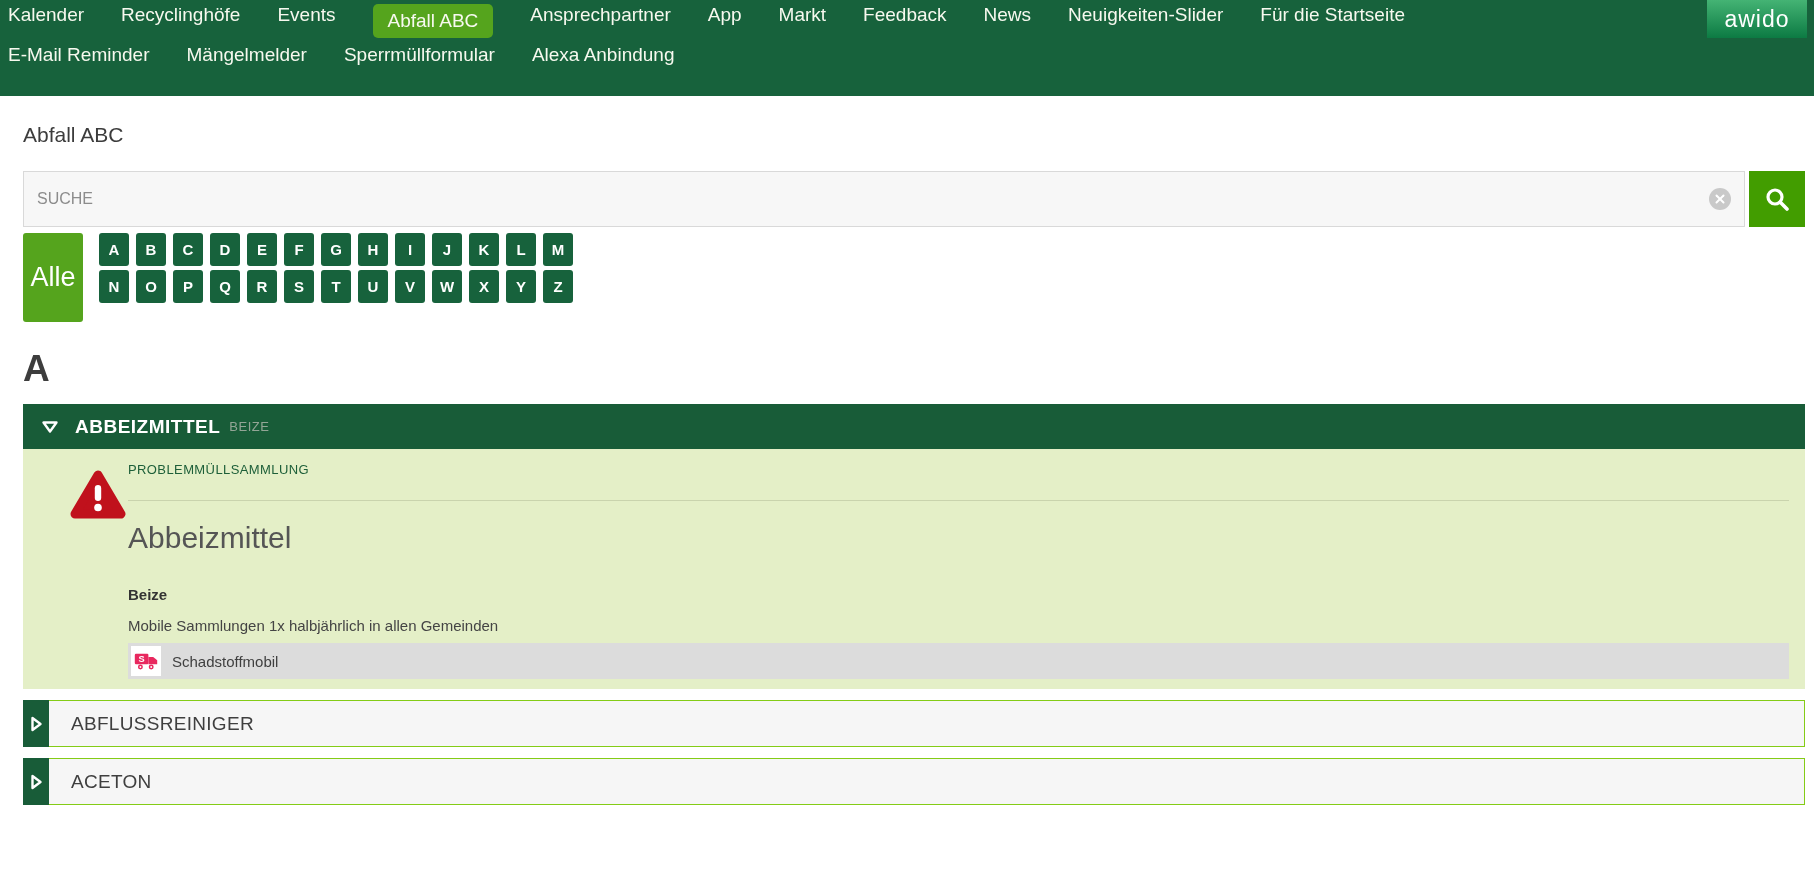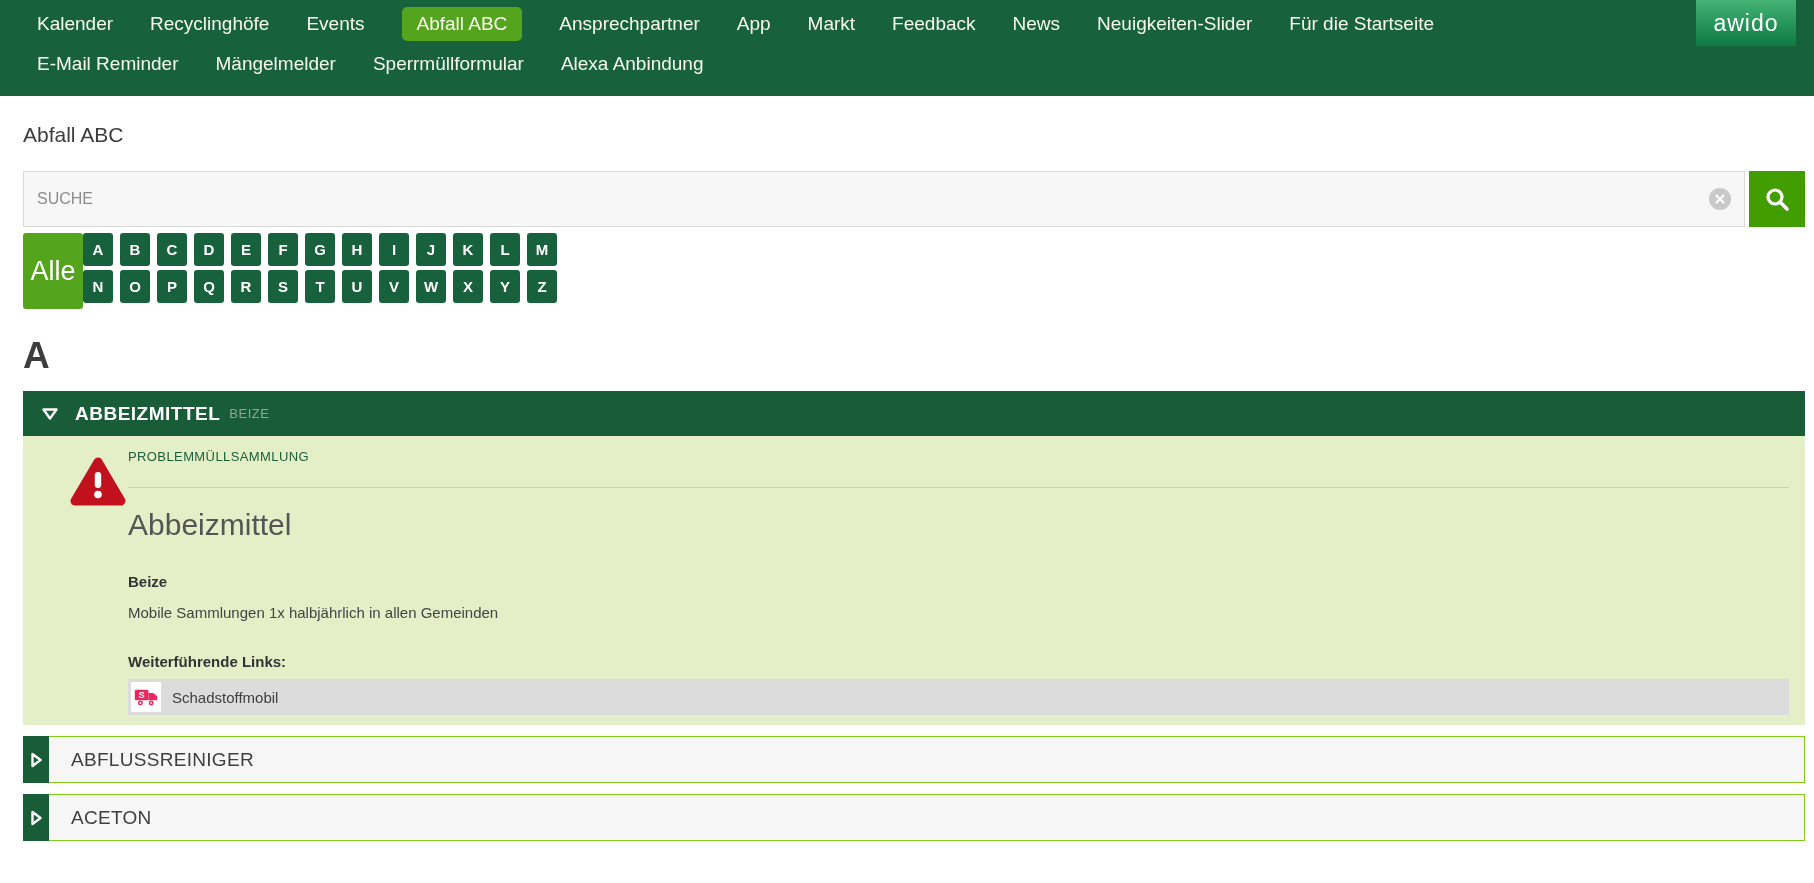--- a/index.html
+++ b/index.html
@@ -2,24 +2,24 @@
 <html><head>
 <meta charset="utf-8">
 <style>
   * { margin:0; padding:0; box-sizing:border-box; }
   html,body { background:#fff; }
   body { font-family:"Liberation Sans","DejaVu Sans",sans-serif; }
   .viewport { position:relative; width:1814px; height:883px; overflow:hidden; background:#fff; }
 
   
   .topnav { position:relative; background:#17623c; padding:4px 0 12px 0; }
-  .nav-row { display:flex; align-items:center; gap:37px; padding-left:37px; height:40px; }
+  .nav-row { display:flex; align-items:flex-start; gap:37px; padding-left:8px; height:40px; }
   .nav-item { color:#f7f9ef; font-size:19px; cursor:pointer; white-space:nowrap; }
   .nav-item.active { background:#55a41d; border-radius:5px; padding:6px 15px; }
-  .logo { position:absolute; top:0; right:18px; width:100px; height:46px;
+  .logo { position:absolute; top:0; right:7px; width:100px; height:38px;
           background:linear-gradient(#44b374,#0c7a43); color:#fff; font-size:23px;
           display:flex; align-items:center; justify-content:center; letter-spacing:1px; }
 
   
   .container { margin-left:23px; width:1782px; }
   .page-title { padding-top:25px; font-size:21px; color:#3c3c3c; font-weight:normal; line-height:28px; }
 
   
   .search-row { margin-top:22px; display:flex; height:56px; }
   .search-box { position:relative; flex:1; }
@@ -27,22 +27,22 @@
                   padding:0 50px 0 13px; font-size:16px; color:#404040; outline:none;
                   font-family:"Liberation Sans","DejaVu Sans",sans-serif; }
   .search-input::placeholder { color:#8c8c8c; }
   .clear-btn { position:absolute; right:14px; top:17px; width:22px; height:22px; border-radius:50%;
                background:#c9c9c9; display:flex; align-items:center; justify-content:center; cursor:pointer; }
   .search-btn { width:56px; height:56px; margin-left:4px; background:#429d00; border:none;
                 display:flex; align-items:center; justify-content:center; cursor:pointer; }
 
   
   .filter-row { margin-top:6px; display:flex; align-items:flex-start; }
-  .all-btn { width:60px; height:76px; background:#55a41d; color:#fff; font-size:27px;
-             border:none; border-radius:3px; margin-right:0; cursor:pointer;
+  .all-btn { width:60px; height:89px; background:#55a41d; color:#fff; font-size:27px;
+             border:none; border-radius:3px; margin-right:16px; cursor:pointer;
              display:flex; align-items:center; justify-content:center; }
   .letters { display:flex; flex-direction:column; gap:4px; }
   .letter-line { display:flex; gap:7px; }
   .letter-btn { width:30px; height:33px; background:#17623c; color:#fff; font-size:15px; font-weight:bold;
                 border:none; border-radius:3px; cursor:pointer;
                 display:flex; align-items:center; justify-content:center; }
   .filter-spacer { flex:1; }
   .print-btn { margin-top:4px; background:#55a41d; color:#fff; border:none; border-radius:4px;
                height:32px; padding:0 13px; font-size:15px; display:flex; align-items:center; gap:7px; cursor:pointer; }
 
@@ -181,21 +181,20 @@
           <polygon points="28,6 51,45 5,45" fill="#c0111c" stroke="#c0111c" stroke-width="9" stroke-linejoin="round"></polygon>
           <rect x="24.8" y="16" width="6.4" height="16" rx="3.2" fill="#fff"></rect>
           <circle cx="28" cy="38.5" r="3.8" fill="#fff"></circle>
         </svg>
       </span>
       <div class="panel-inner">
         <div class="category">PROBLEMMÜLLSAMMLUNG</div>
         <h2 class="detail-title">Abbeizmittel</h2>
         <div class="detail-sub">Beize</div>
         <div class="detail-desc">Mobile Sammlungen 1x halbjährlich in allen Gemeinden</div>
-        <div class="links-label">Weiterführende Links:</div>
         <div class="link-bar">
           <span class="link-icon-box">
             <svg width="24" height="22" viewBox="0 0 30 26">
               <rect x="1" y="4" width="17" height="13" rx="1.5" fill="#e8285f"></rect>
               <text x="9.5" y="14.5" font-size="11.5" font-weight="bold" fill="#fff" text-anchor="middle" font-family="Liberation Sans, DejaVu Sans, sans-serif">S</text>
               <path d="M18 8h6l5 4v5H18z" fill="#e8285f"></path>
               <circle cx="8" cy="20.5" r="3.1" fill="#e8285f"></circle>
               <circle cx="8" cy="20.5" r="1.2" fill="#fff"></circle>
               <circle cx="21.5" cy="20.5" r="3.1" fill="#e8285f"></circle>
               <circle cx="21.5" cy="20.5" r="1.2" fill="#fff"></circle>

